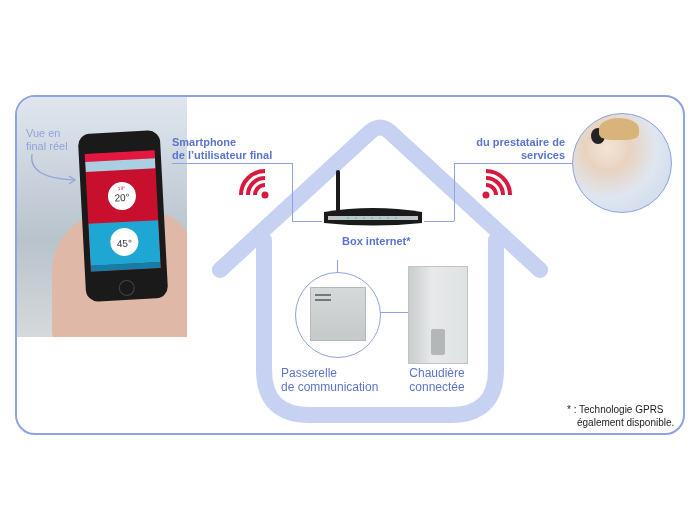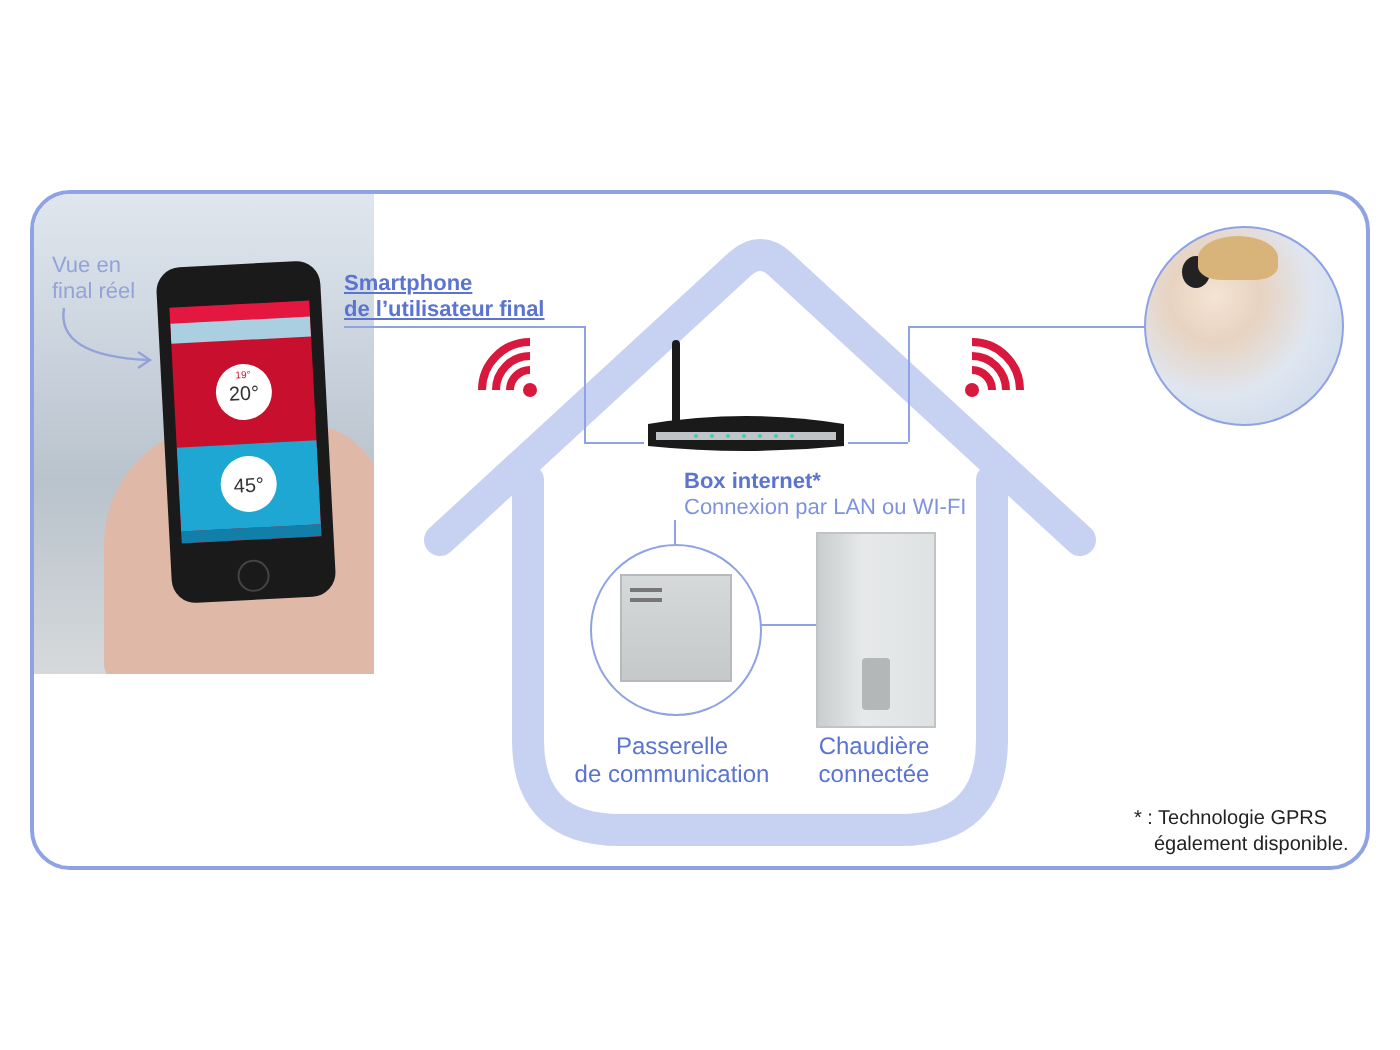--- a/index.html
+++ b/index.html
@@ -61,40 +61,41 @@
     </div>
     <div class="abs" style="left:0;top:70px;width:70px;height:42px;background:#1fa7d4;"></div>
     <div class="abs" style="left:21px;top:76px;width:28px;height:28px;border-radius:50%;background:#fff;text-align:center;line-height:28px;">
       <span style="font-size:10px;color:#333;">45°</span>
     </div>
     <div class="abs" style="left:0;top:112px;width:70px;height:6px;background:#127fa8;"></div>
   </div>
   <div class="abs" style="left:33px;top:148px;width:14px;height:14px;border-radius:50%;border:1px solid #444;"></div>
 </div>
 
-<div class="abs label bold" style="left:172px;top:136px;text-decoration:underline;">
+<div class="abs label bold" style="left:172px;top:136px;">
   <div>Smartphone</div>
   <div>de l’utilisateur final</div>
 </div>
 
 <svg class="abs" style="left:238px;top:168px;" width="34" height="34">
   <circle cx="27" cy="27" r="3.5" fill="#d8183c"></circle>
   <path d="M 17 27 A 10 10 0 0 1 27 17" fill="none" stroke="#d8183c" stroke-width="4"></path>
   <path d="M 10 27 A 17 17 0 0 1 27 10" fill="none" stroke="#d8183c" stroke-width="4"></path>
   <path d="M 3 27 A 24 24 0 0 1 27 3" fill="none" stroke="#d8183c" stroke-width="4"></path>
 </svg>
 
 <svg class="abs" style="left:480px;top:168px;" width="34" height="34">
   <circle cx="6" cy="27" r="3.5" fill="#d8183c"></circle>
   <path d="M 6 17 A 10 10 0 0 1 16 27" fill="none" stroke="#d8183c" stroke-width="4"></path>
   <path d="M 6 10 A 17 17 0 0 1 23 27" fill="none" stroke="#d8183c" stroke-width="4"></path>
   <path d="M 6 3 A 24 24 0 0 1 30 27" fill="none" stroke="#d8183c" stroke-width="4"></path>
 </svg>
 
 <div class="abs label bold" style="left:430px;top:136px;width:135px;text-align:right;">
+  <div>du prestataire de services</div>
 </div>
 
 <div class="abs" style="left:572px;top:113px;width:98px;height:98px;border-radius:50%;border:1px solid #8ea2e4;overflow:hidden;
             background:radial-gradient(circle at 35% 35%,#f4e4d4 0%,#e8d3c0 25%,#dfe6f0 55%,#c6d4e8 100%);">
   <div class="abs" style="left:18px;top:14px;width:14px;height:16px;border-radius:50%;background:#222;"></div>
   <div class="abs" style="left:26px;top:4px;width:40px;height:22px;border-radius:50% 50% 30% 30%;background:#d9b47a;"></div>
 </div>
 
 <svg class="abs" style="left:318px;top:168px;" width="110" height="60">
   <rect x="18" y="2" width="4" height="42" rx="2" fill="#1a1a1a"></rect>
@@ -106,29 +107,28 @@
       <circle cx="46" cy="50" r="1"></circle>
     <circle cx="54" cy="50" r="1"></circle>
       <circle cx="62" cy="50" r="1"></circle>
       <circle cx="70" cy="50" r="1"></circle>
       <circle cx="78" cy="50" r="1"></circle>
   </g>
 </svg>
 
 <div class="abs" style="left:342px;top:235px;">
   <div class="label bold">Box internet*</div>
-  <div class="label light">Connexion par LAN ou WI-FI</div>
 </div>
 
 <div class="abs" style="left:295px;top:272px;width:84px;height:84px;border-radius:50%;border:1px solid #8ea2e4;background:#fff;"></div>
 <div class="abs" style="left:310px;top:287px;width:54px;height:52px;background:linear-gradient(180deg,#d6d9da,#c5c9ca);border:1px solid #b6babb;">
   <div class="abs" style="left:4px;top:6px;width:16px;height:2px;background:#777;"></div>
   <div class="abs" style="left:4px;top:11px;width:16px;height:2px;background:#777;"></div>
 </div>
-<div class="abs label" style="left:281px;top:366px;width:110px;text-align:center;font-size:12px;line-height:14px;">
+<div class="abs label" style="left:281px;top:366px;width:110px;text-align:left;font-size:12px;line-height:14px;">
   <div>Passerelle</div>
   <div>de communication</div>
 </div>
 
 <div class="abs" style="left:408px;top:266px;width:58px;height:96px;background:linear-gradient(90deg,#c9cdce,#e7e9ea 40%,#dfe2e3);border:1px solid #c0c4c5;">
   <div class="abs" style="left:22px;top:62px;width:14px;height:26px;background:#b3b7b8;border-radius:2px;"></div>
 </div>
 <div class="abs label" style="left:393px;top:366px;width:88px;text-align:center;font-size:12px;line-height:14px;">
   <div>Chaudière</div>
   <div>connectée</div>

